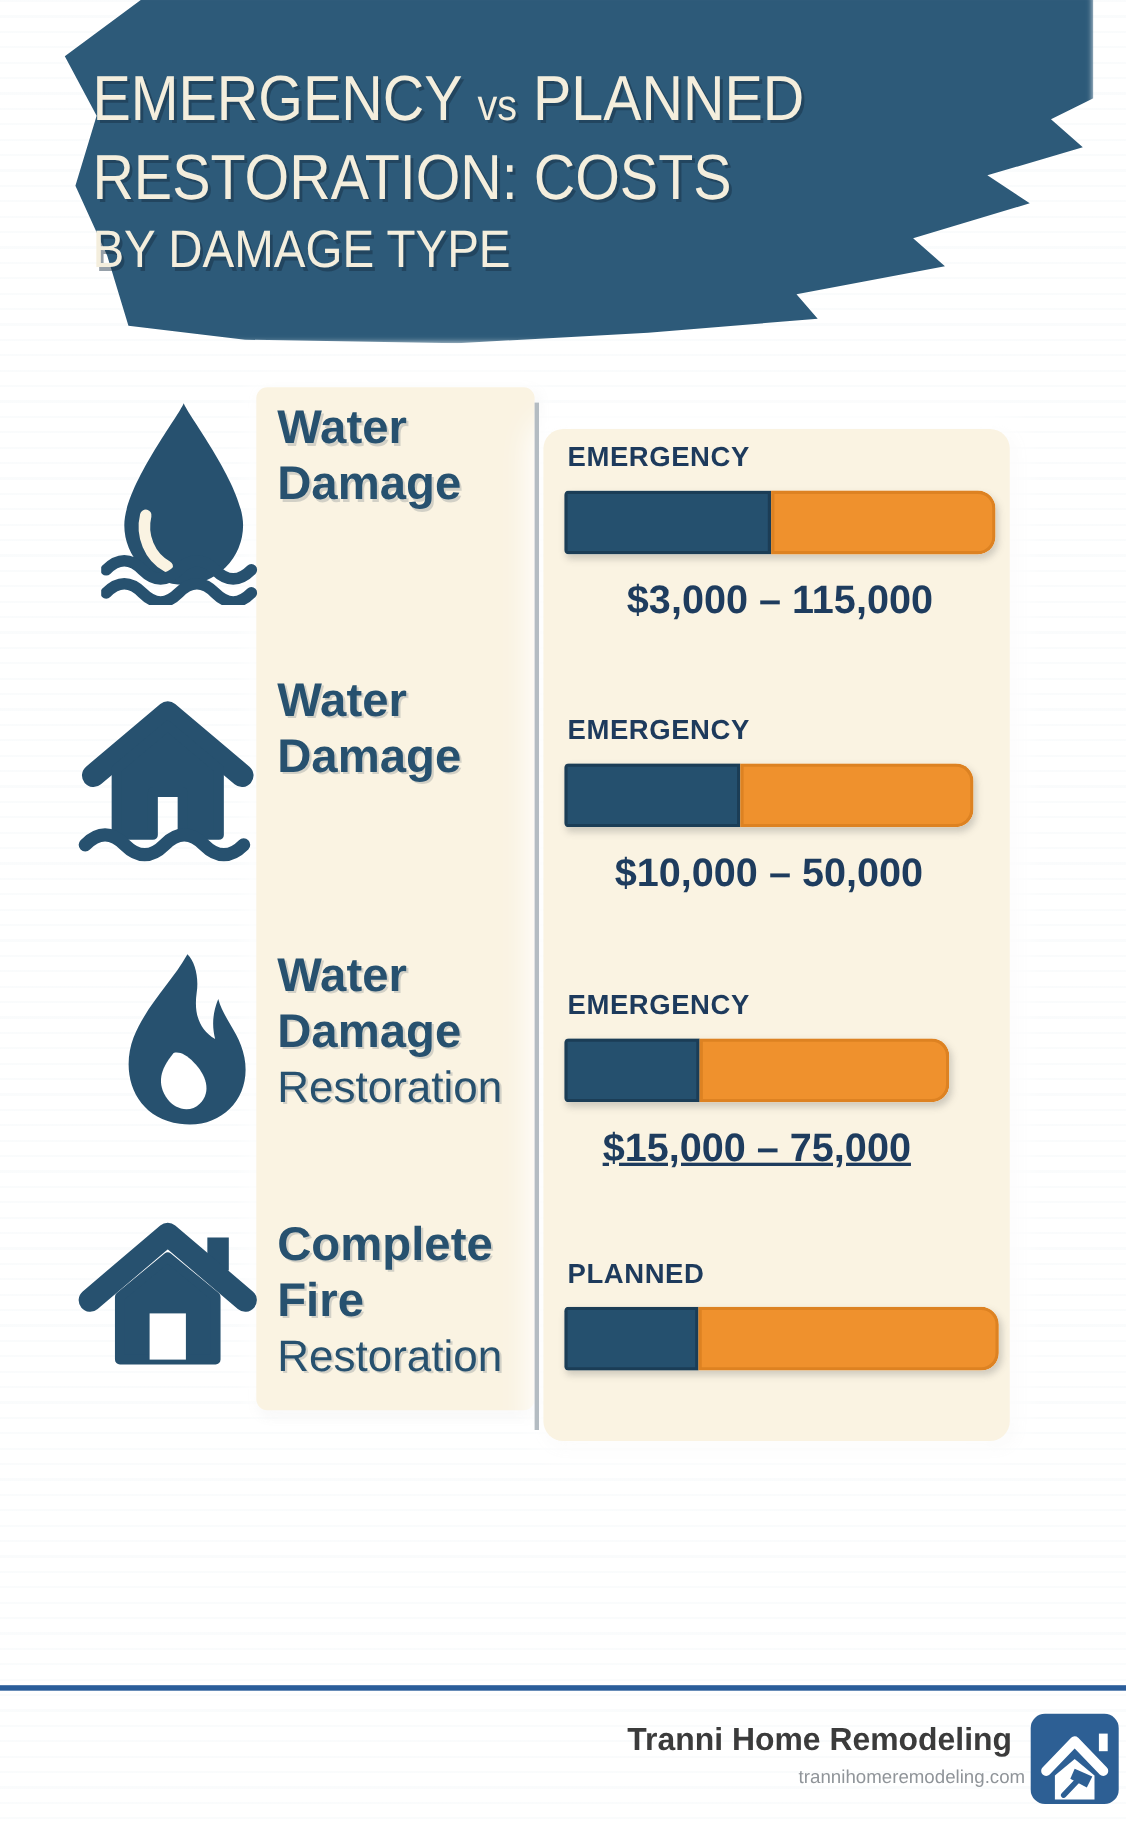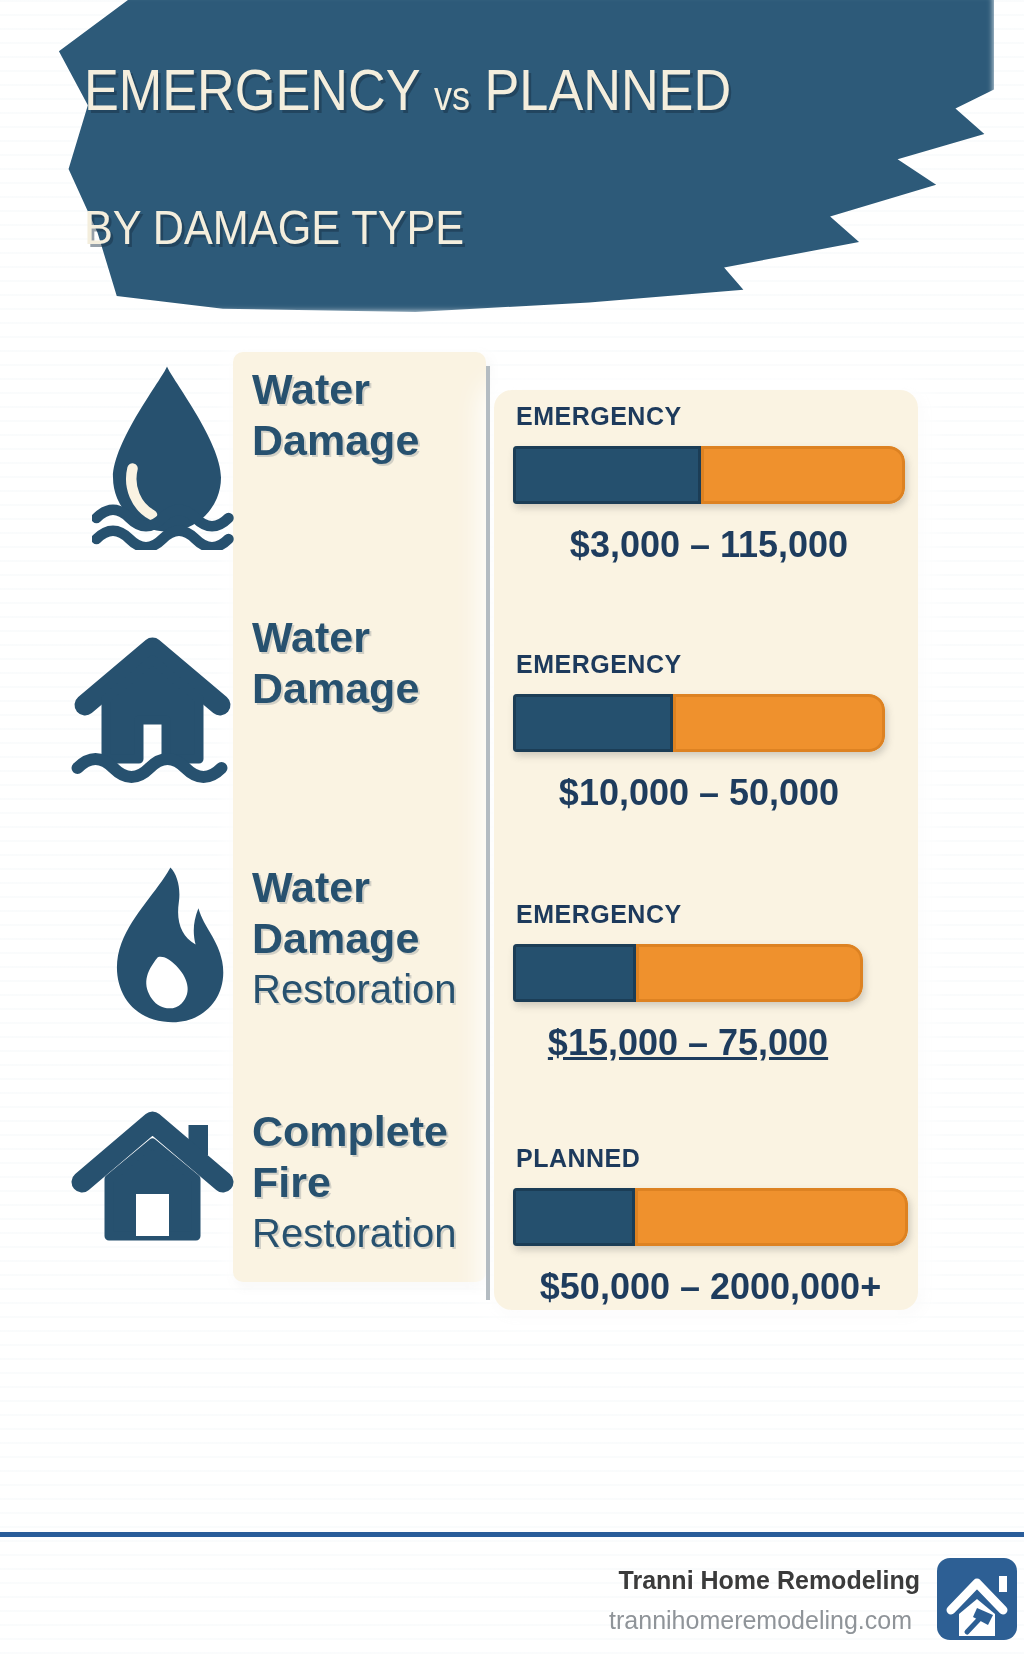--- a/index.html
+++ b/index.html
@@ -54,37 +54,40 @@
     box-shadow:2px 4px 7px rgba(80,80,80,0.25);}
   .seg-blue{height:100%;background:var(--bar-blue,#25506e);
     box-shadow:inset 0 0 0 3px rgba(16,38,58,0.45);}
   .seg-orange{flex:1;height:100%;background:var(--bar-orange,#ef912d);
     border-radius:0 16px 16px 0;box-shadow:inset 0 0 0 3px rgba(205,118,25,0.55);}
   .bar-range{position:absolute;left:513px;top:172px;text-align:center;
     color:var(--text-navy,#1e3c5e);font-size:36px;font-weight:bold;white-space:nowrap;}
   
   #footer-line{position:absolute;left:0;top:1532px;width:1024px;height:5px;
     background:var(--footer-line,#2a5d9a);}
-  #footer-company{position:absolute;right:104px;top:1566px;font-size:25px;
+  #footer-company{position:absolute;right:104px;top:1566px;font-size:29px;
     font-weight:bold;color:#3b3b3b;}
-  #footer-website{position:absolute;right:112px;top:1606px;font-size:25px;color:#8f9499;}
+  #footer-website{position:absolute;right:92px;top:1606px;font-size:17px;color:#8f9499;}
   #footer-logo{position:absolute;left:937px;top:1558px;width:80px;height:82px;
     background:var(--logo-blue,#2d5f94);border-radius:13px;}
   svg{display:block;}
 </style>
 </head>
 <body>
 
 <div id="page">
 
   <div id="header-blob"></div>
   <div class="header-text" id="title-line1">
     <span class="hscale"><span>EMERGENCY</span>
     <span class="vs">vs</span>
     <span>PLANNED</span></span>
+  </div>
+  <div class="header-text" id="title-line2">
+    <span class="hscale">RESTORATION: COSTS</span>
   </div>
   <div class="header-text" id="title-line3">
     <span class="hscale">BY DAMAGE TYPE</span>
   </div>
 
   <div id="label-panel"></div>
   <div id="bars-panel"></div>
   <div id="column-divider"></div>
 
   <div class="row" id="row-0">
@@ -160,21 +163,20 @@
     <div class="row-label">
       <div>Complete</div>
       <div>Fire</div>
       <div class="light">Restoration</div>
     </div>
     <div class="bar-tag">PLANNED</div>
     <div class="bar-track" style="width: 395px;">
       <div class="seg-blue" style="width: 31%;"></div>
       <div class="seg-orange"></div>
     </div>
-    <div class="bar-range" style="width: 395px;">$50,000 – 2000,000+</div>
   </div>
 
   <div id="footer-line"></div>
   <div id="footer-company">Tranni Home Remodeling</div>
   <div id="footer-website">trannihomeremodeling.com</div>
   <div id="footer-logo">
     <svg width="80" height="82" viewBox="0 0 80 82">
       <rect x="62" y="18" width="8" height="16" fill="#ffffff"></rect>
       <path d="M14 52 L40 25 L66 52" stroke="#ffffff" stroke-width="9" fill="none" stroke-linecap="round" stroke-linejoin="round"></path>
       <path d="M22 56 L40 41 L58 56 L58 78 L22 78 Z" fill="#ffffff"></path>

